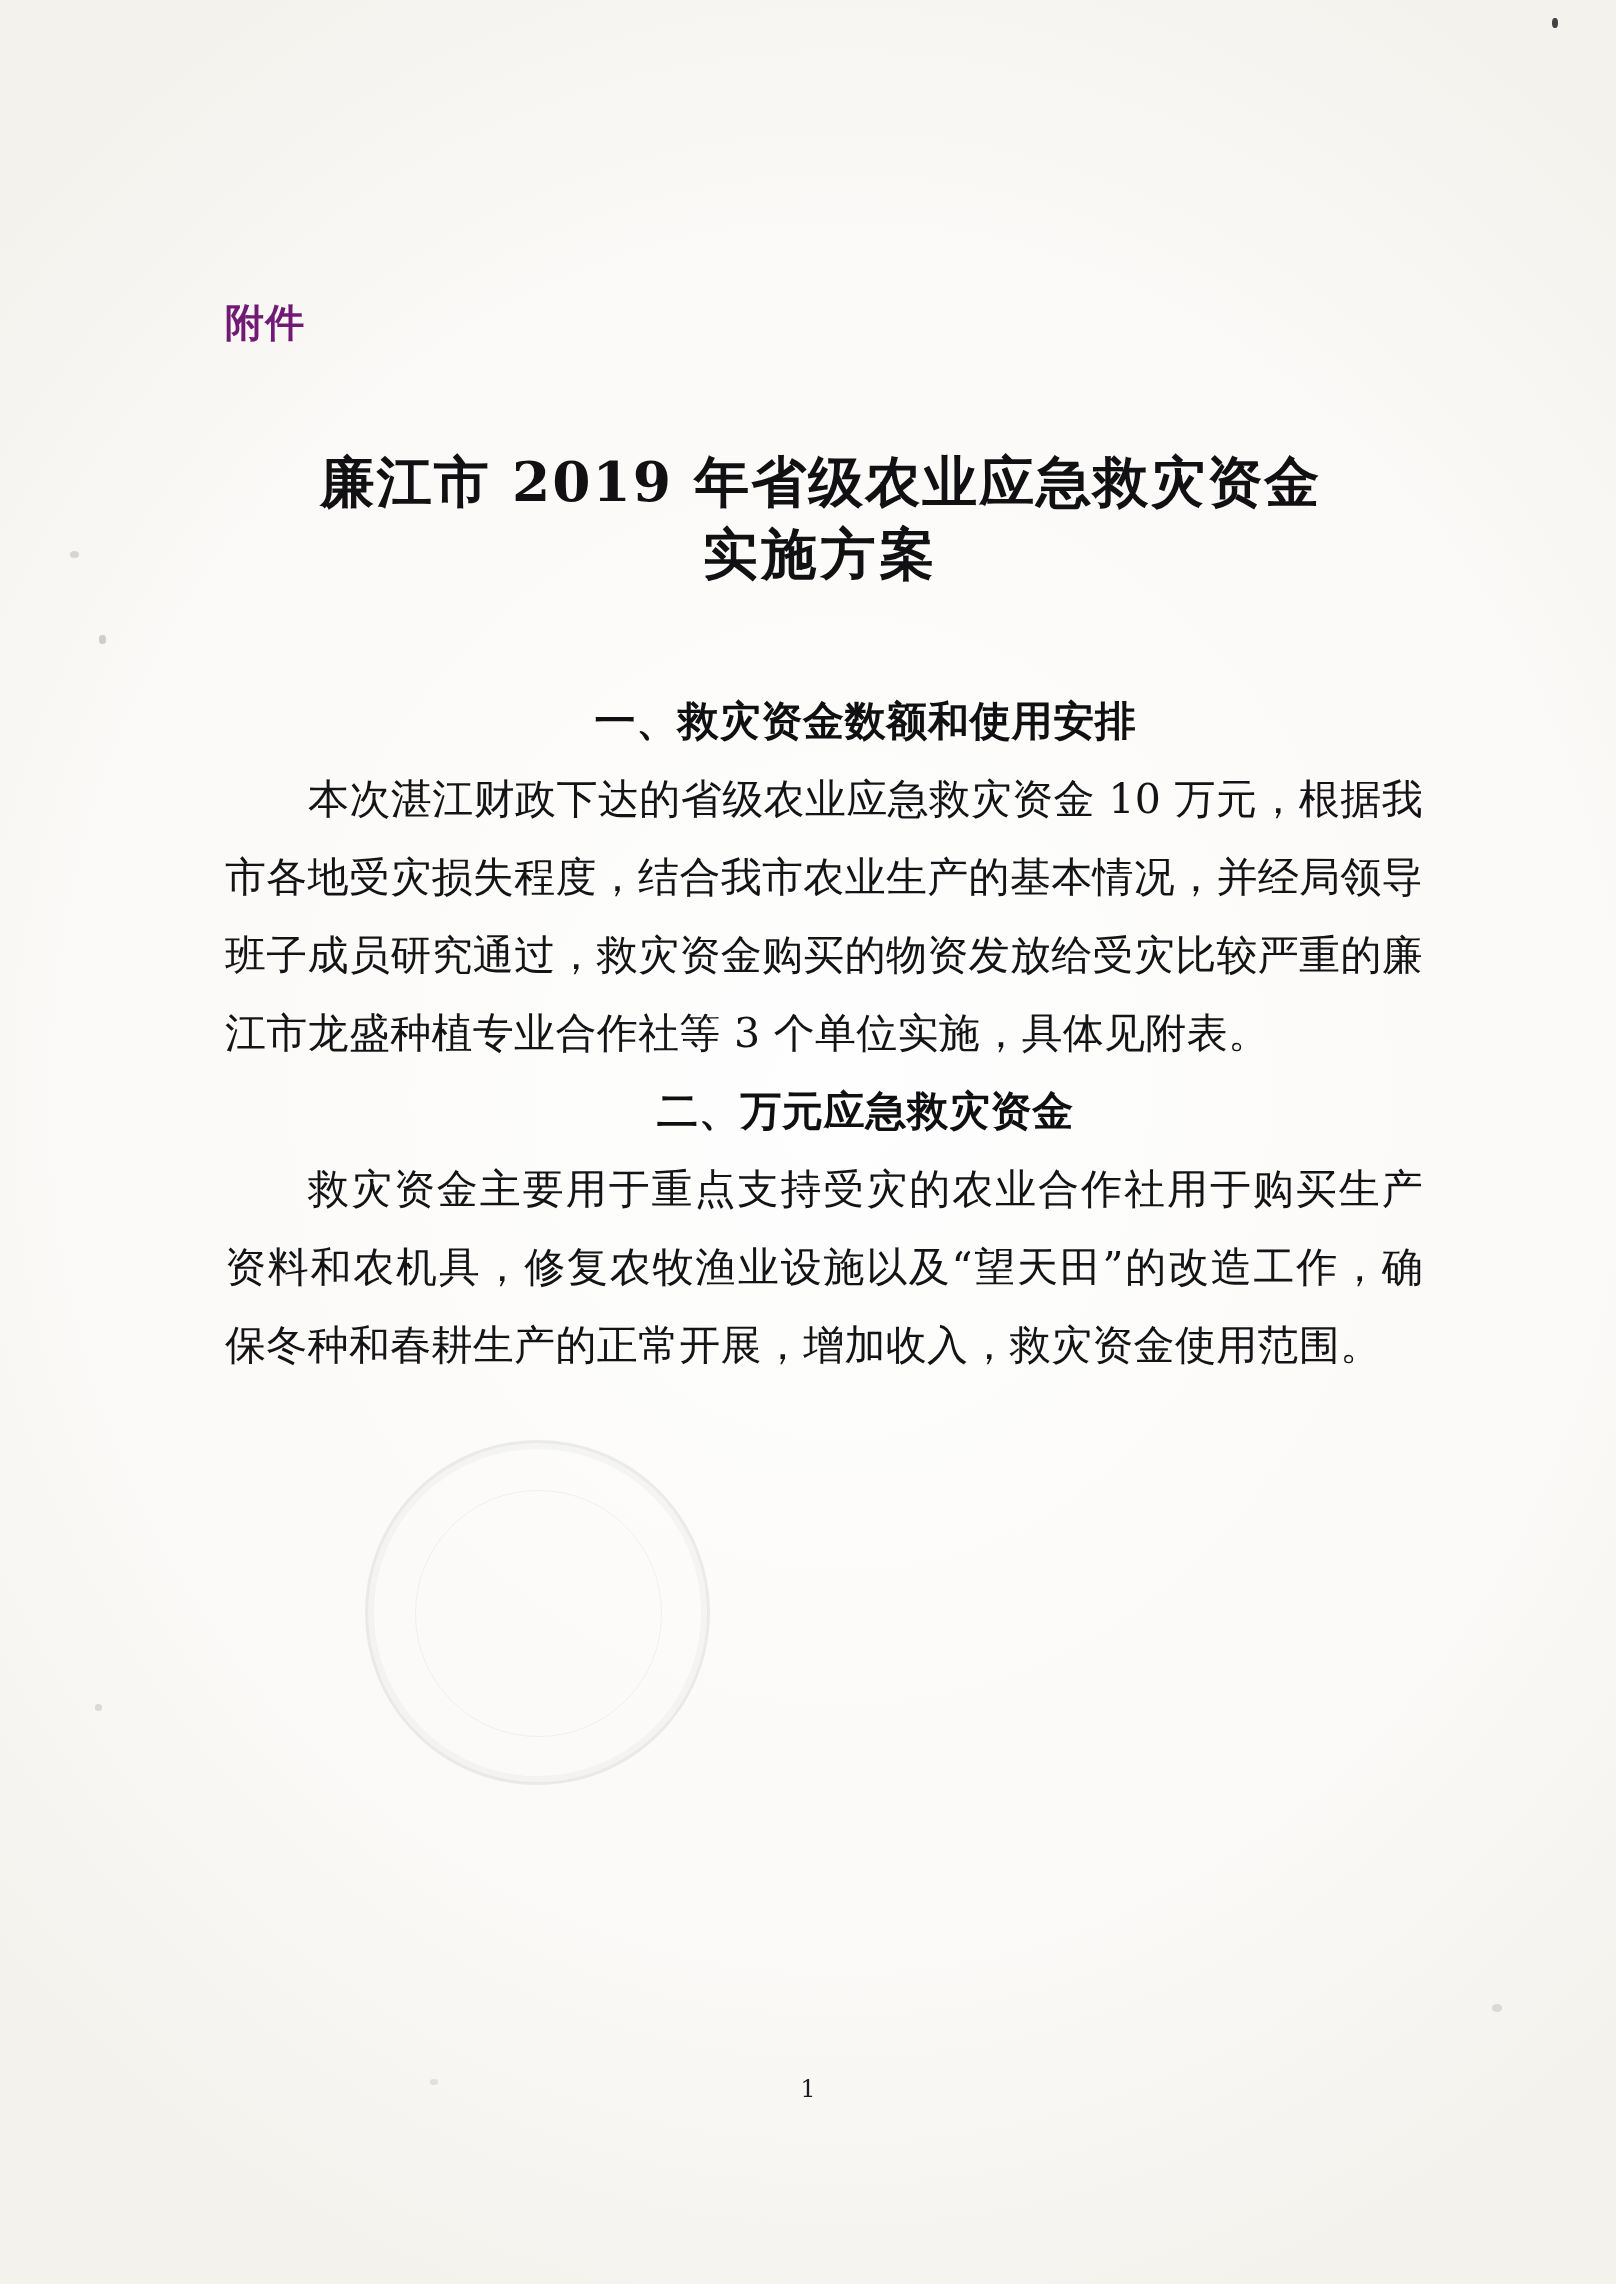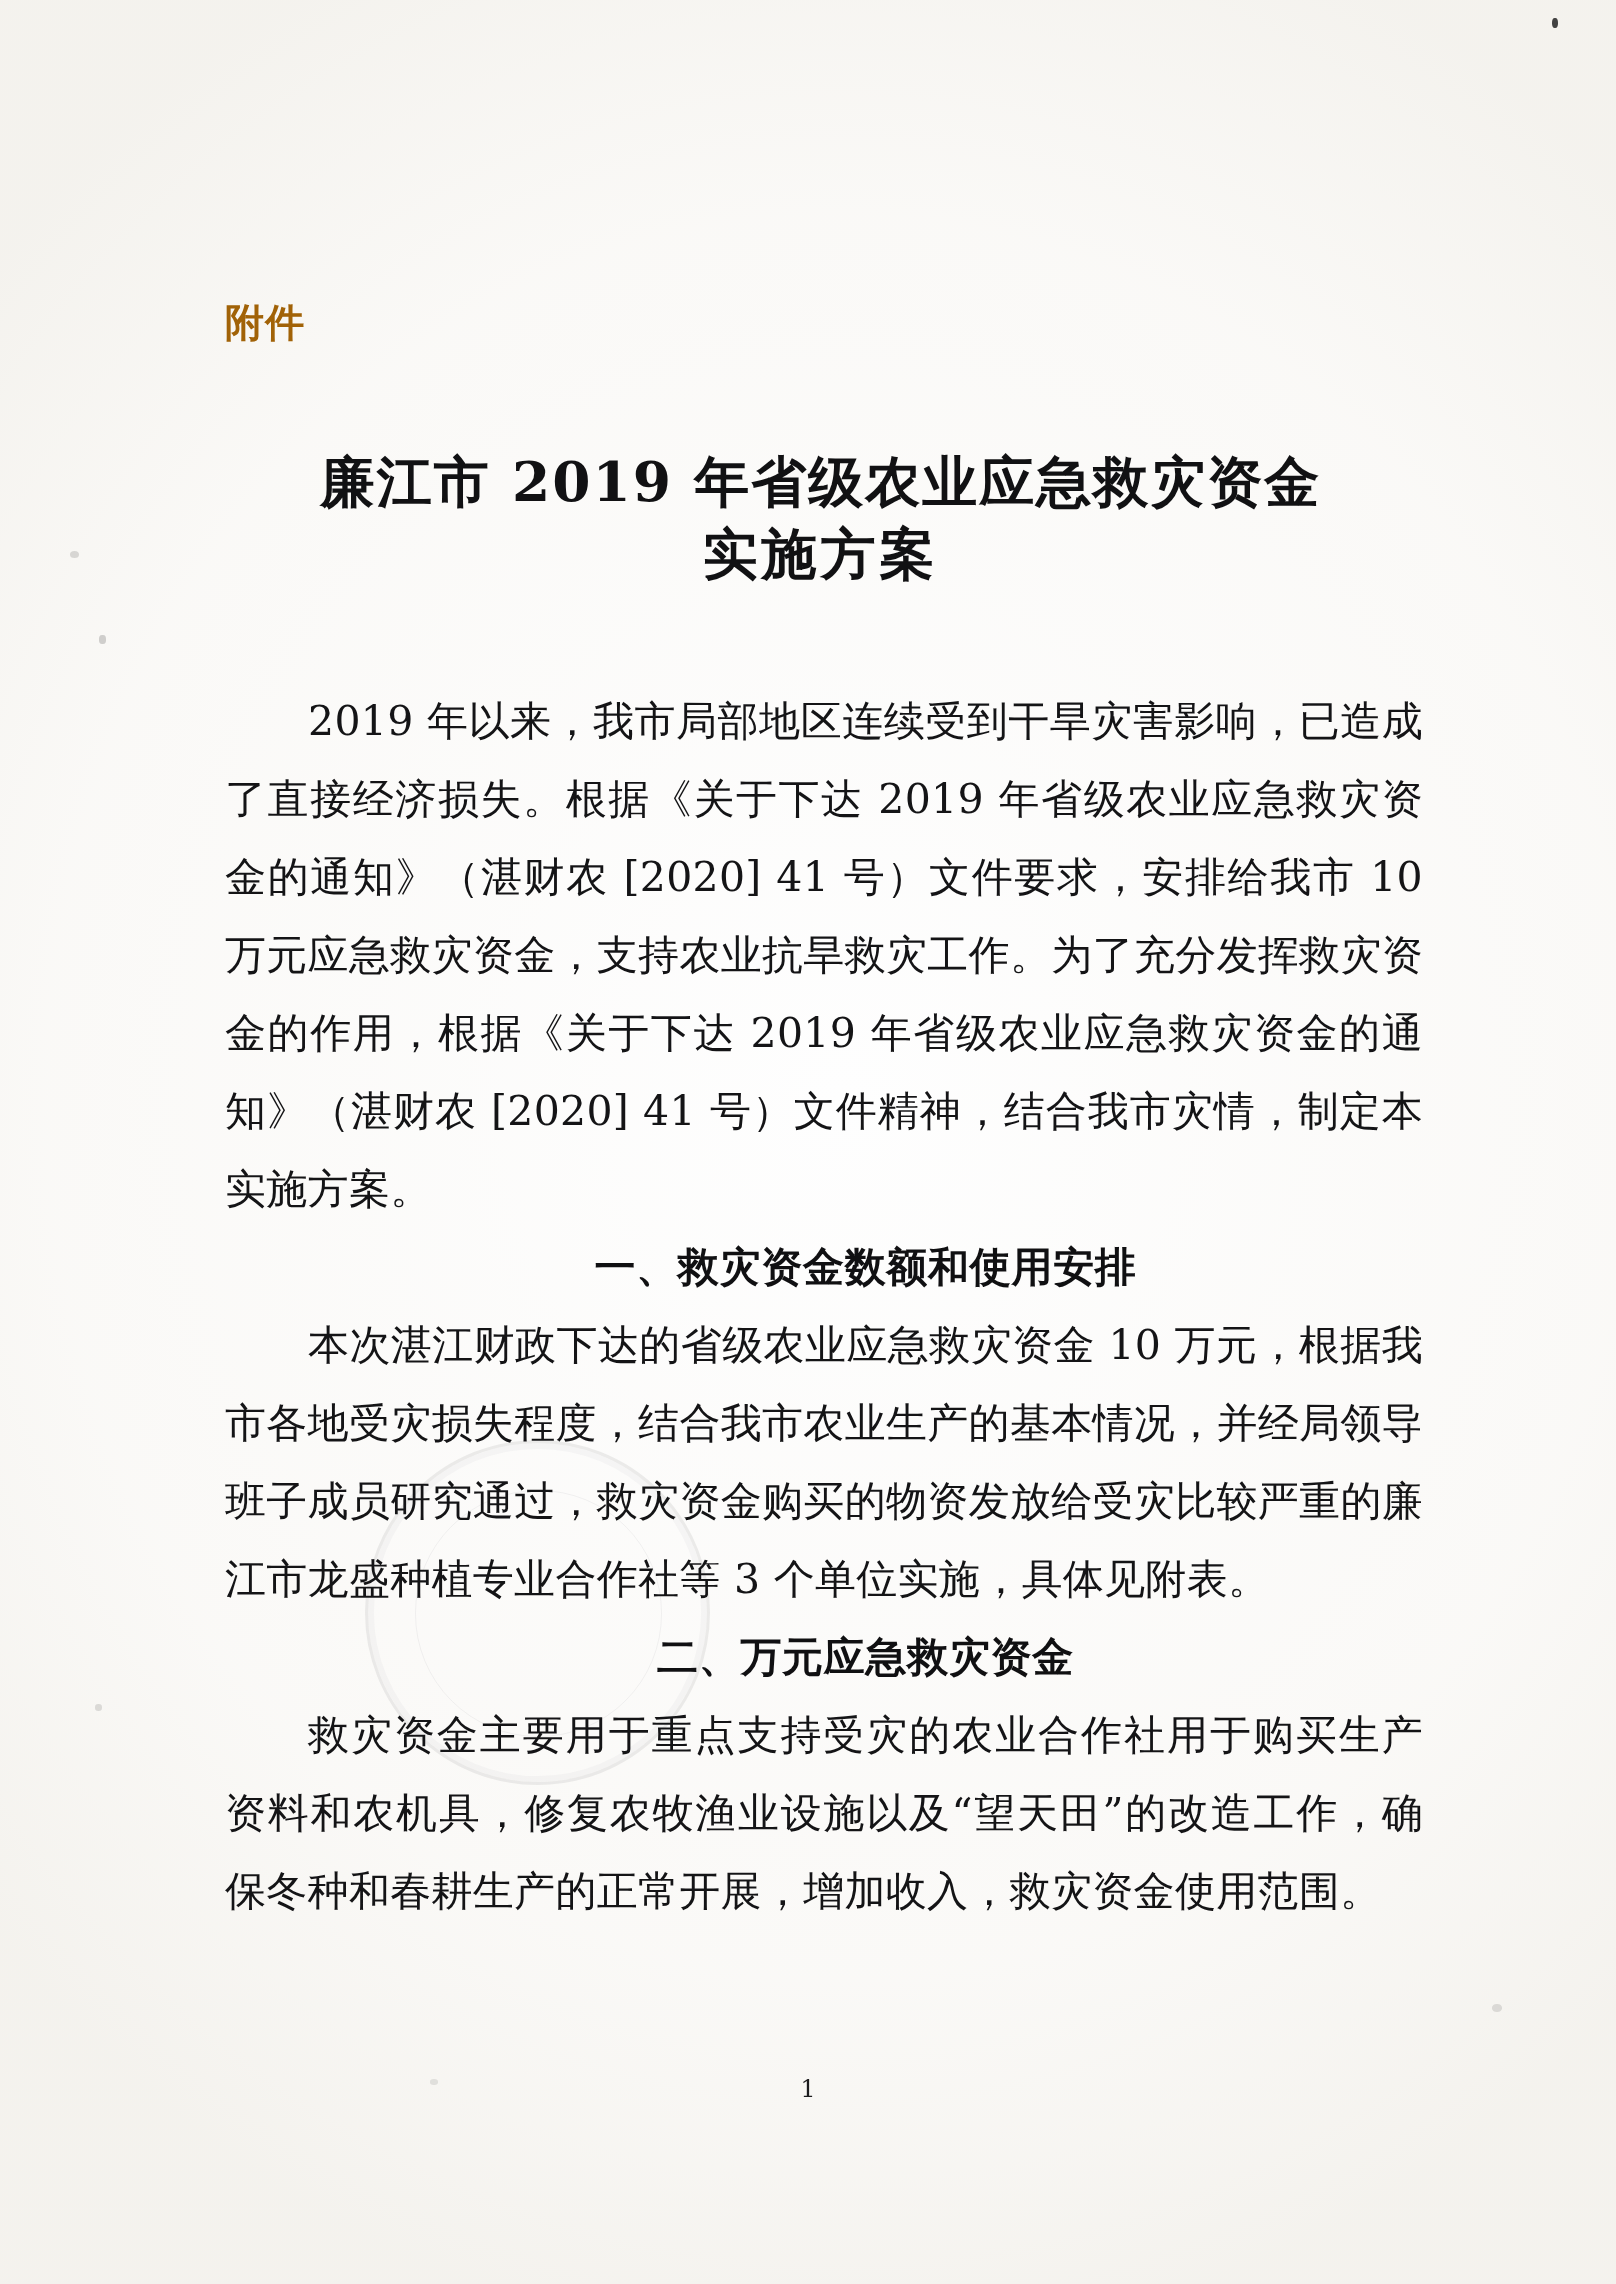--- a/index.html
+++ b/index.html
@@ -70,21 +70,21 @@
   .speck-b1 { left: 430px; top: 2079px; width: 7.8px; height: 5.9px; opacity: .11; }
 
   .attachment-label {
     position: absolute;
     left: 225px;
     top: 296px;
     font-family: "DejaVu Sans", "Liberation Sans", sans-serif;
     font-size: 39px;
     font-weight: 700;
     letter-spacing: 1.3px;
-    color: #a16207;
+    color: #701a75;
     z-index: 2;
   }
 
   .doc-title {
     position: absolute;
     left: 225px;
     top: 446px;
     width: 1191px;
     text-align: center;
     font-family: "DejaVu Serif", "Liberation Serif", serif;
@@ -160,21 +160,20 @@
 
   <div class="attachment-label">附件</div>
 
   <div class="doc-title">
     <span class="title-line title-line-1">廉江市 2019 年省级农业应急救灾资金</span>
     <span class="title-line title-line-2">实施方案</span>
   </div>
 
   <div class="body-block">
 
-    <p class="para">2019 年以来，我市局部地区连续受到干旱灾害影响，已造成了直接经济损失。根据《关于下达 2019 年省级农业应急救灾资金的通知》（湛财农 [2020] 41 号）文件要求，安排给我市 10 万元应急救灾资金，支持农业抗旱救灾工作。为了充分发挥救灾资金的作用，根据《关于下达 2019 年省级农业应急救灾资金的通知》（湛财农 [2020] 41 号）文件精神，结合我市灾情，制定本实施方案。</p>
 
     <h2 class="section-heading">一、救灾资金数额和使用安排</h2>
 
     <p class="para">本次湛江财政下达的省级农业应急救灾资金 10 万元，根据我市各地受灾损失程度，结合我市农业生产的基本情况，并经局领导班子成员研究通过，救灾资金购买的物资发放给受灾比较严重的廉江市龙盛种植专业合作社等 3 个单位实施，具体见附表。</p>
 
     <h2 class="section-heading">二、万元应急救灾资金</h2>
 
     <p class="para">救灾资金主要用于重点支持受灾的农业合作社用于购买生产资料和农机具，修复农牧渔业设施以及“望天田”的改造工作，确保冬种和春耕生产的正常开展，增加收入，救灾资金使用范围。</p>
 
   </div>

